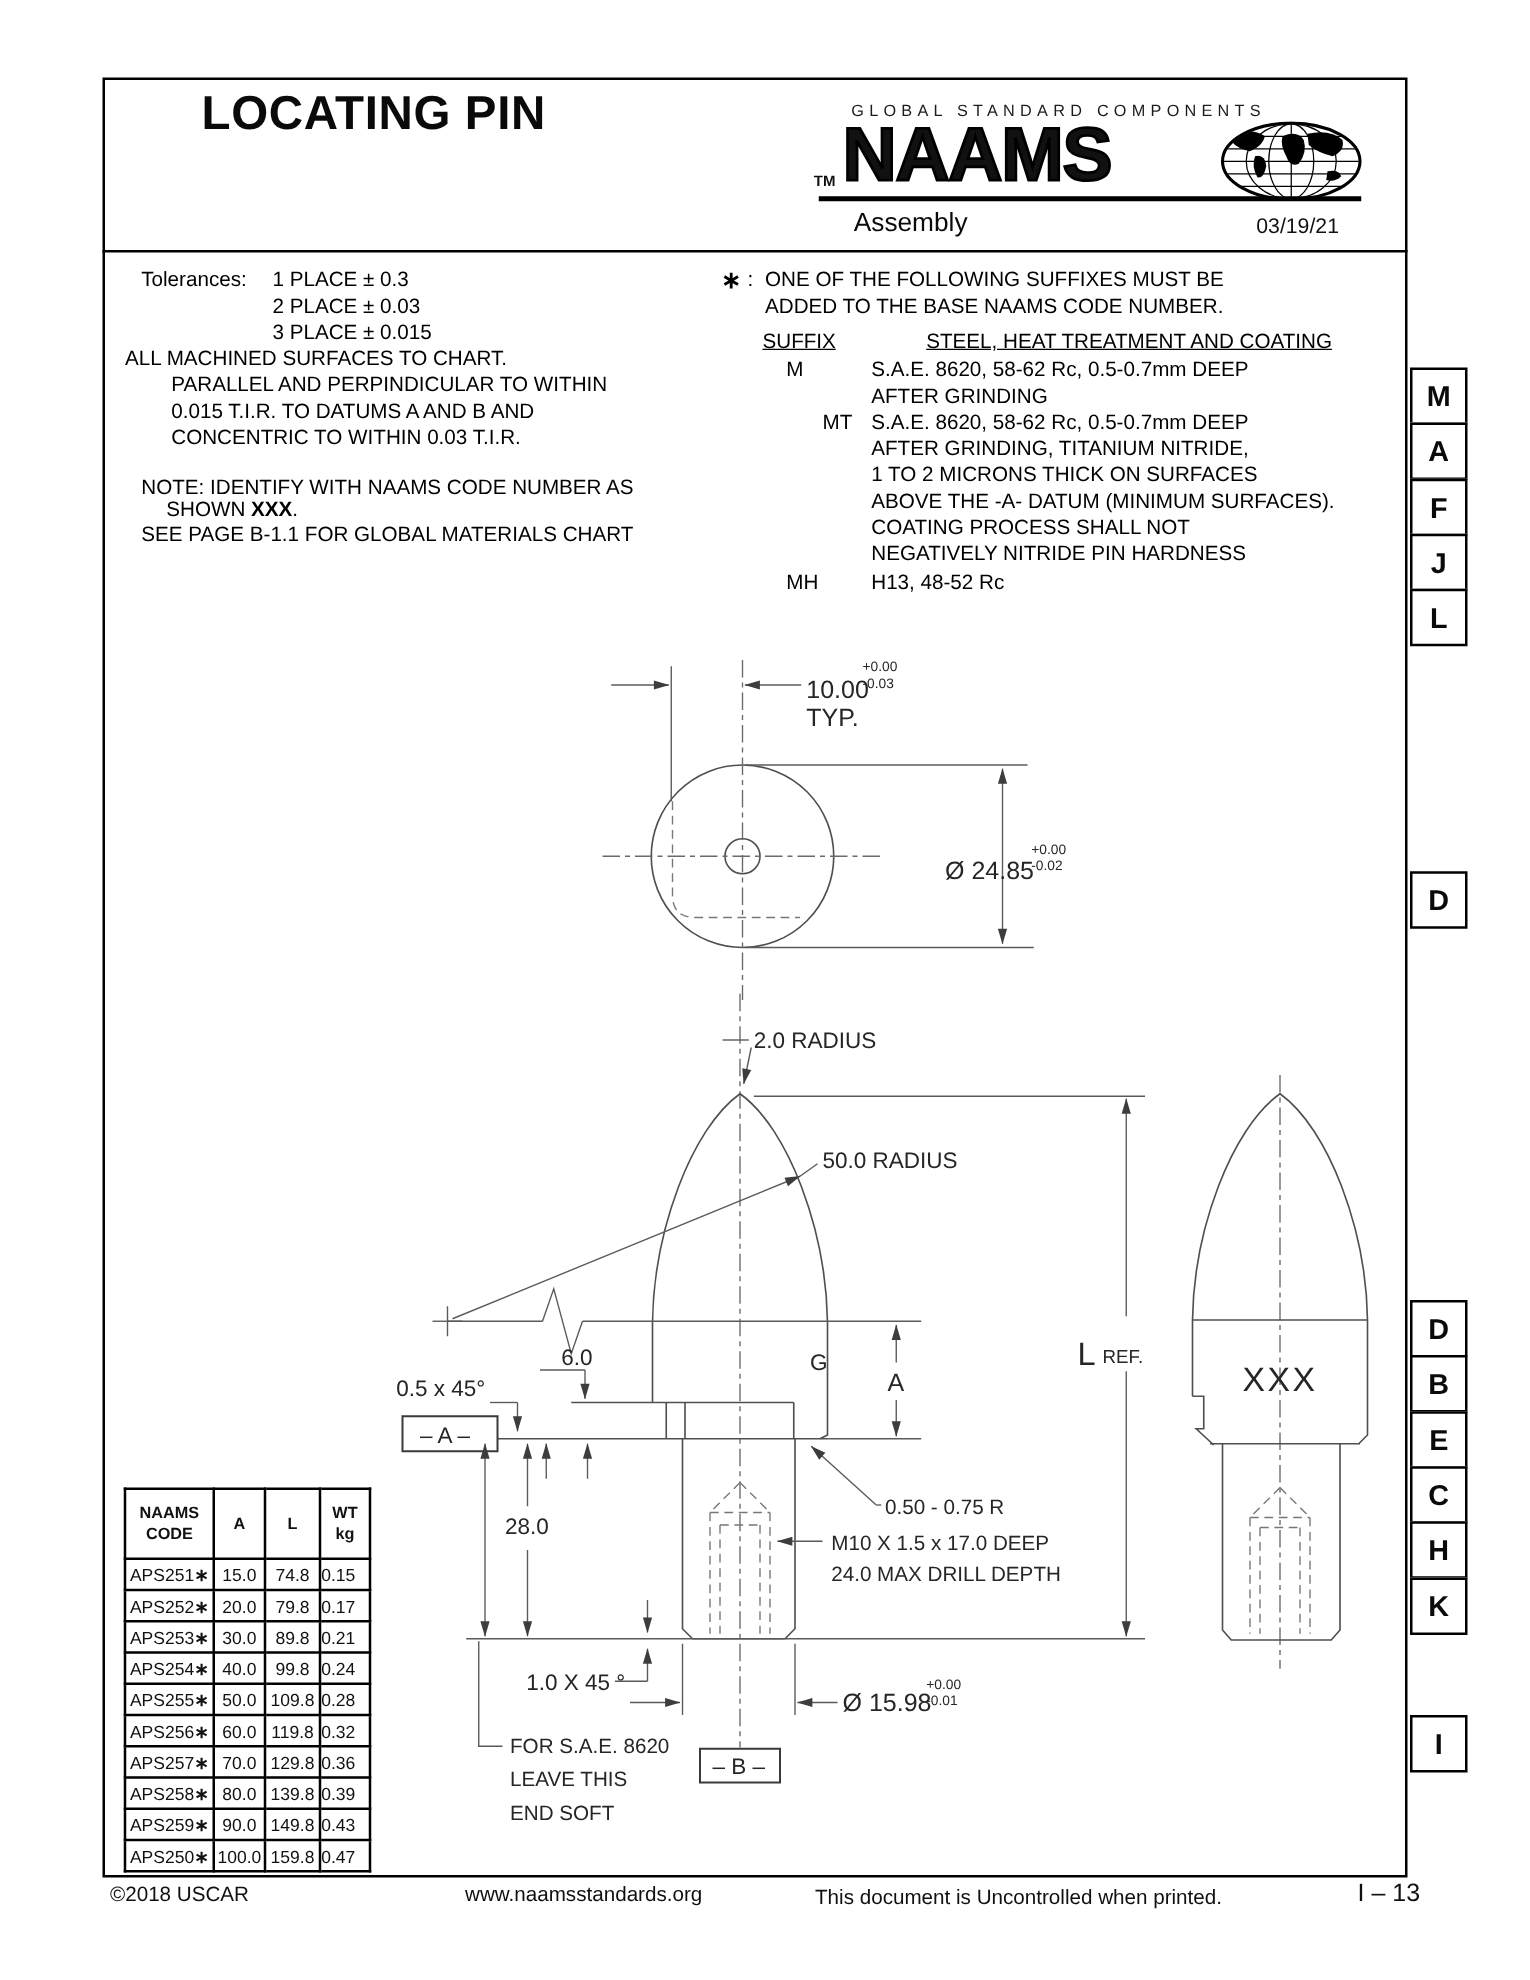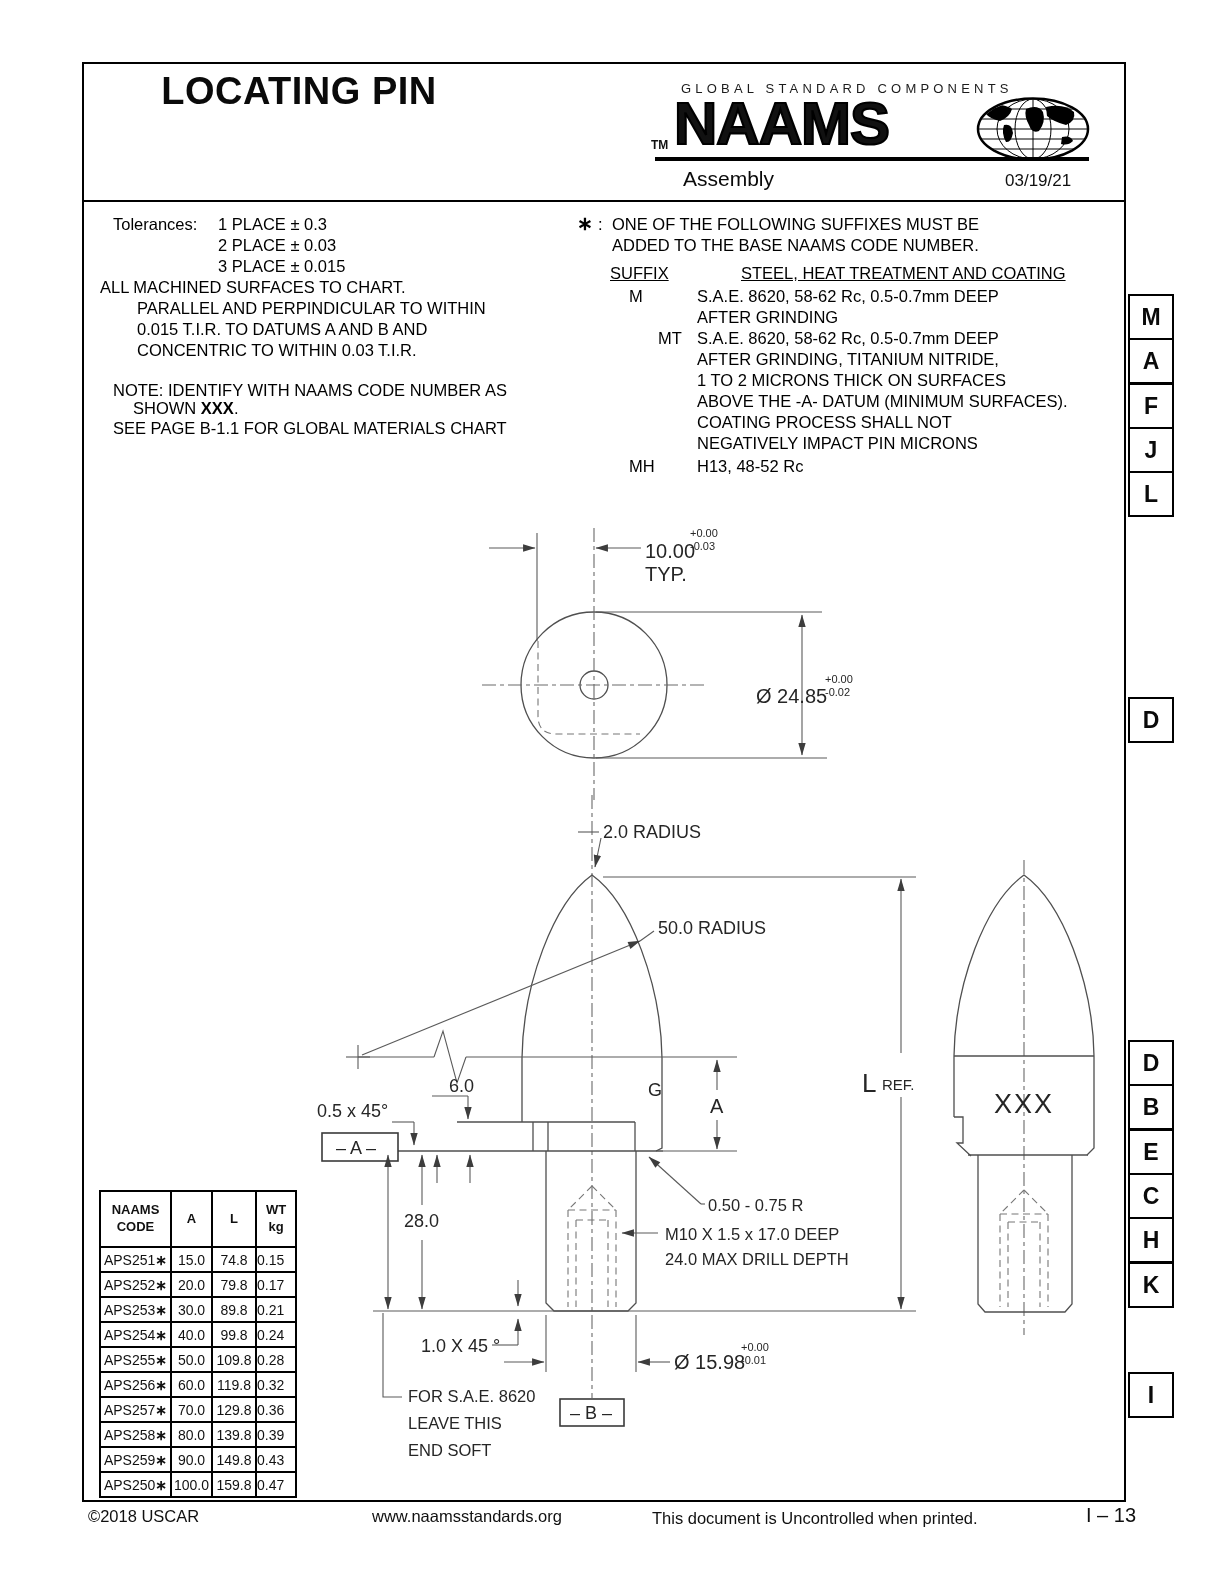--- a/index.html
+++ b/index.html
@@ -108,21 +108,21 @@
   <div class="abs note suffix-head" style="left:697px;top:264px;margin-left:44px;">STEEL, HEAT TREATMENT AND COATING</div>
   <div class="abs note" style="left:629px;top:287px;">M</div>
   <div class="abs note" style="left:697px;top:287px;">S.A.E. 8620, 58-62 Rc, 0.5-0.7mm DEEP</div>
   <div class="abs note" style="left:697px;top:308px;">AFTER GRINDING</div>
   <div class="abs note" style="left:622px;top:329px;margin-left:36px;">MT</div>
   <div class="abs note" style="left:697px;top:329px;">S.A.E. 8620, 58-62 Rc, 0.5-0.7mm DEEP</div>
   <div class="abs note" style="left:697px;top:350px;">AFTER GRINDING, TITANIUM NITRIDE,</div>
   <div class="abs note" style="left:697px;top:371px;">1 TO 2 MICRONS THICK ON SURFACES</div>
   <div class="abs note" style="left:697px;top:392px;">ABOVE THE -A- DATUM (MINIMUM SURFACES).</div>
   <div class="abs note" style="left:697px;top:413px;">COATING PROCESS SHALL NOT</div>
-  <div class="abs note" style="left:697px;top:434px;">NEGATIVELY IMPACT PIN MICRONS</div>
+  <div class="abs note" style="left:697px;top:434px;">NEGATIVELY NITRIDE PIN HARDNESS</div>
   <div class="abs note" style="left:629px;top:457px;">MH</div>
   <div class="abs note" style="left:697px;top:457px;">H13, 48-52 Rc</div>
 
   <svg class="abs" style="left:0;top:0;" width="1224" height="1584" viewBox="0 0 1224 1584">
     <defs>
       <marker id="ah" viewBox="0 0 12 8" refX="11.3" refY="4" markerWidth="13" markerHeight="9" orient="auto-start-reverse" markerUnits="userSpaceOnUse">
         <path d="M0.3,0.6 L11.7,4 L0.3,7.4 Z" fill="#3d3d3d"></path>
       </marker>
     </defs>
 

